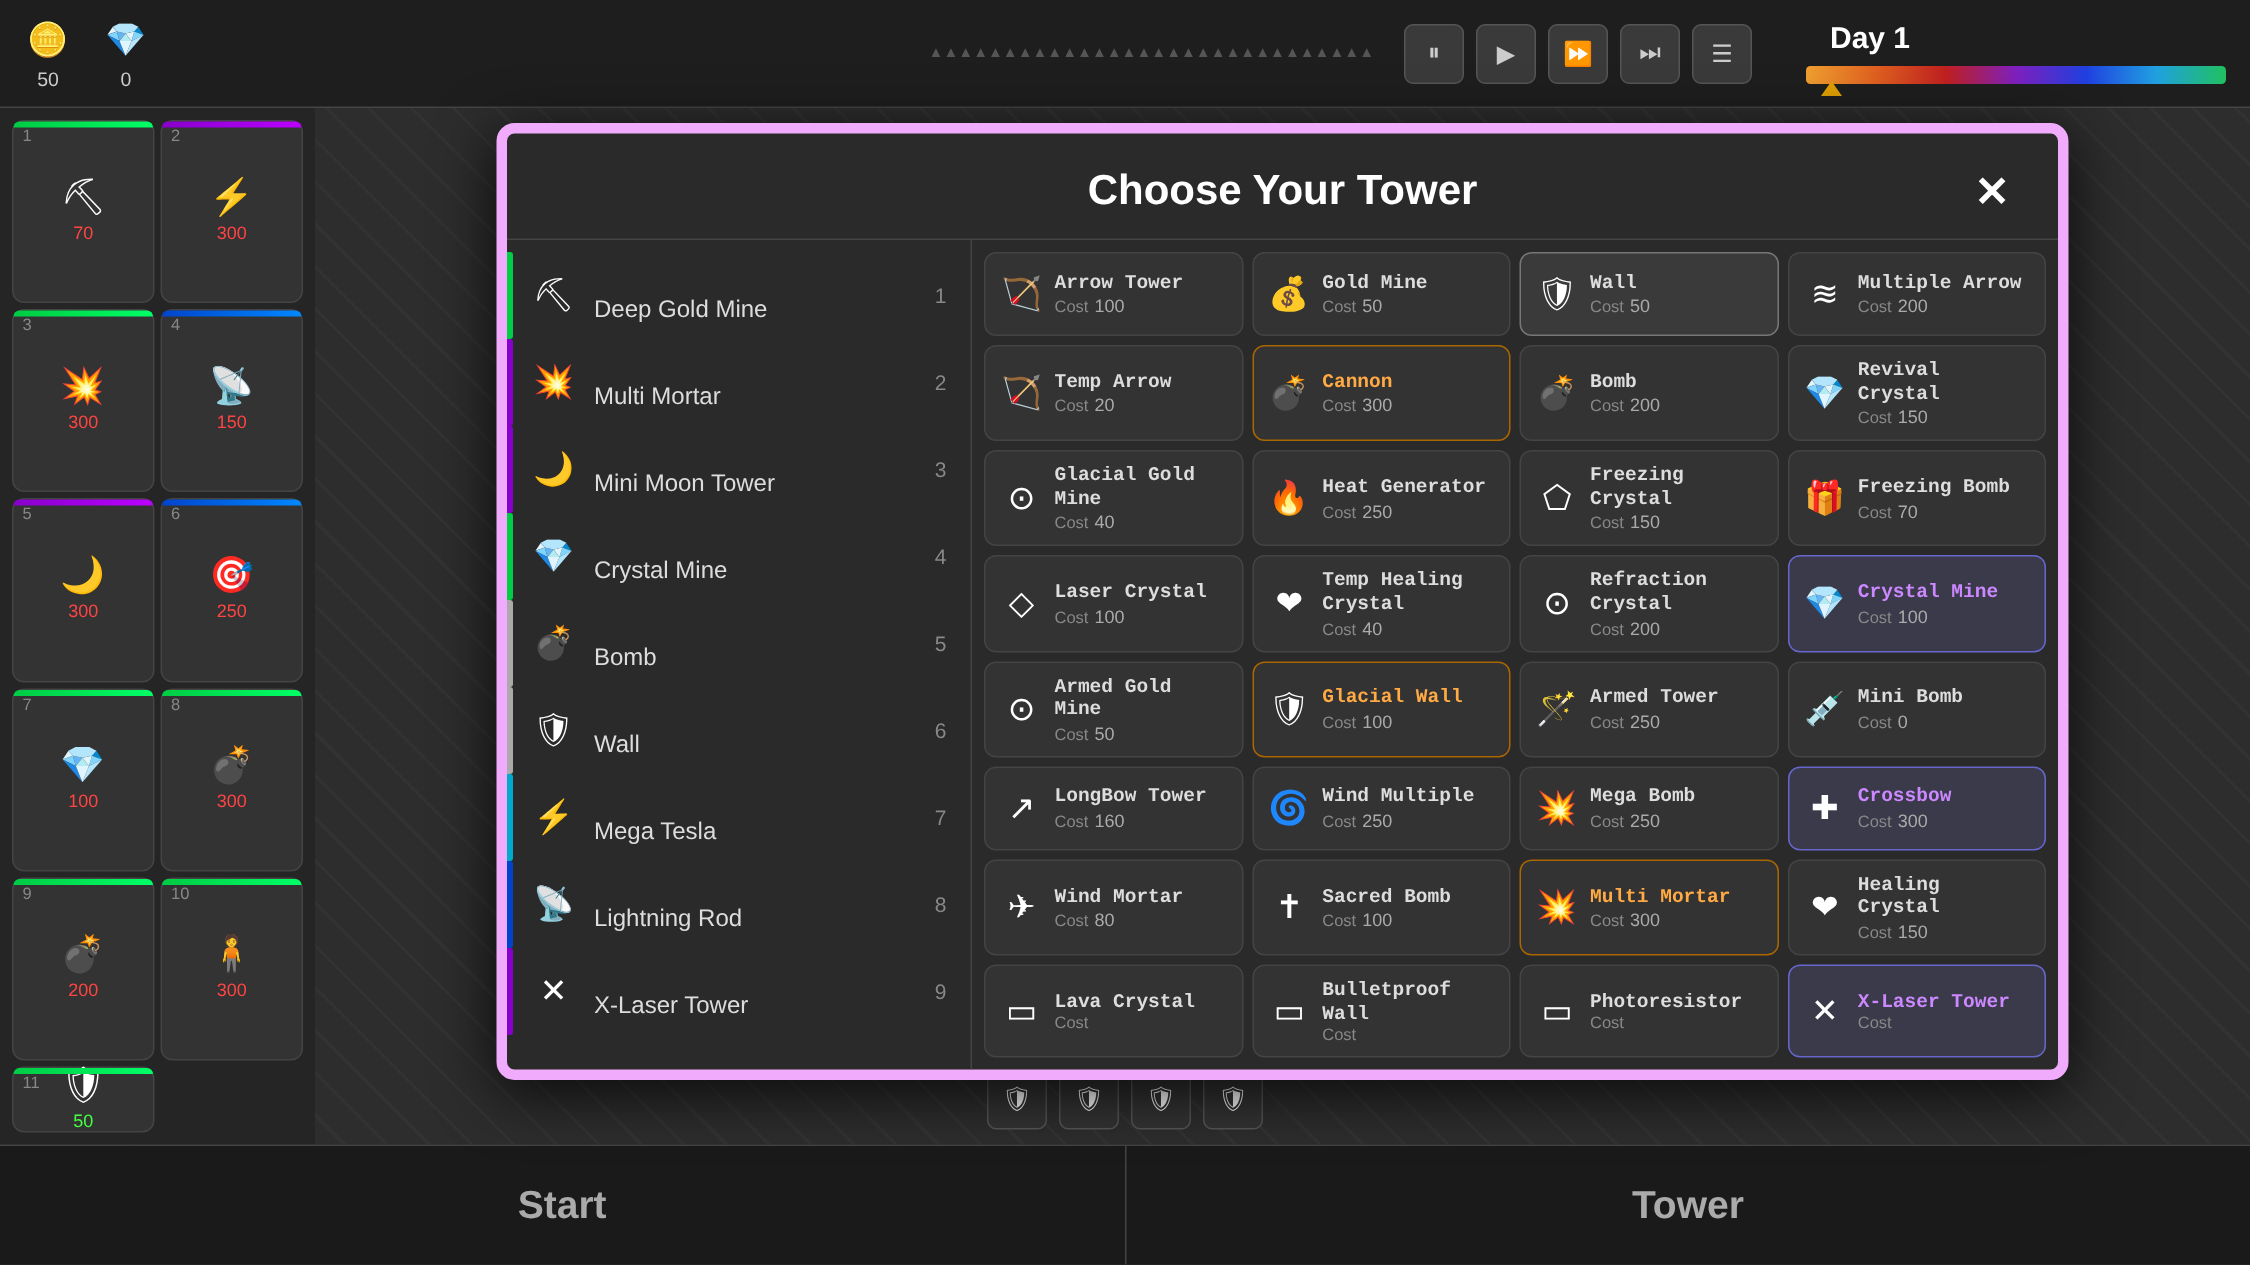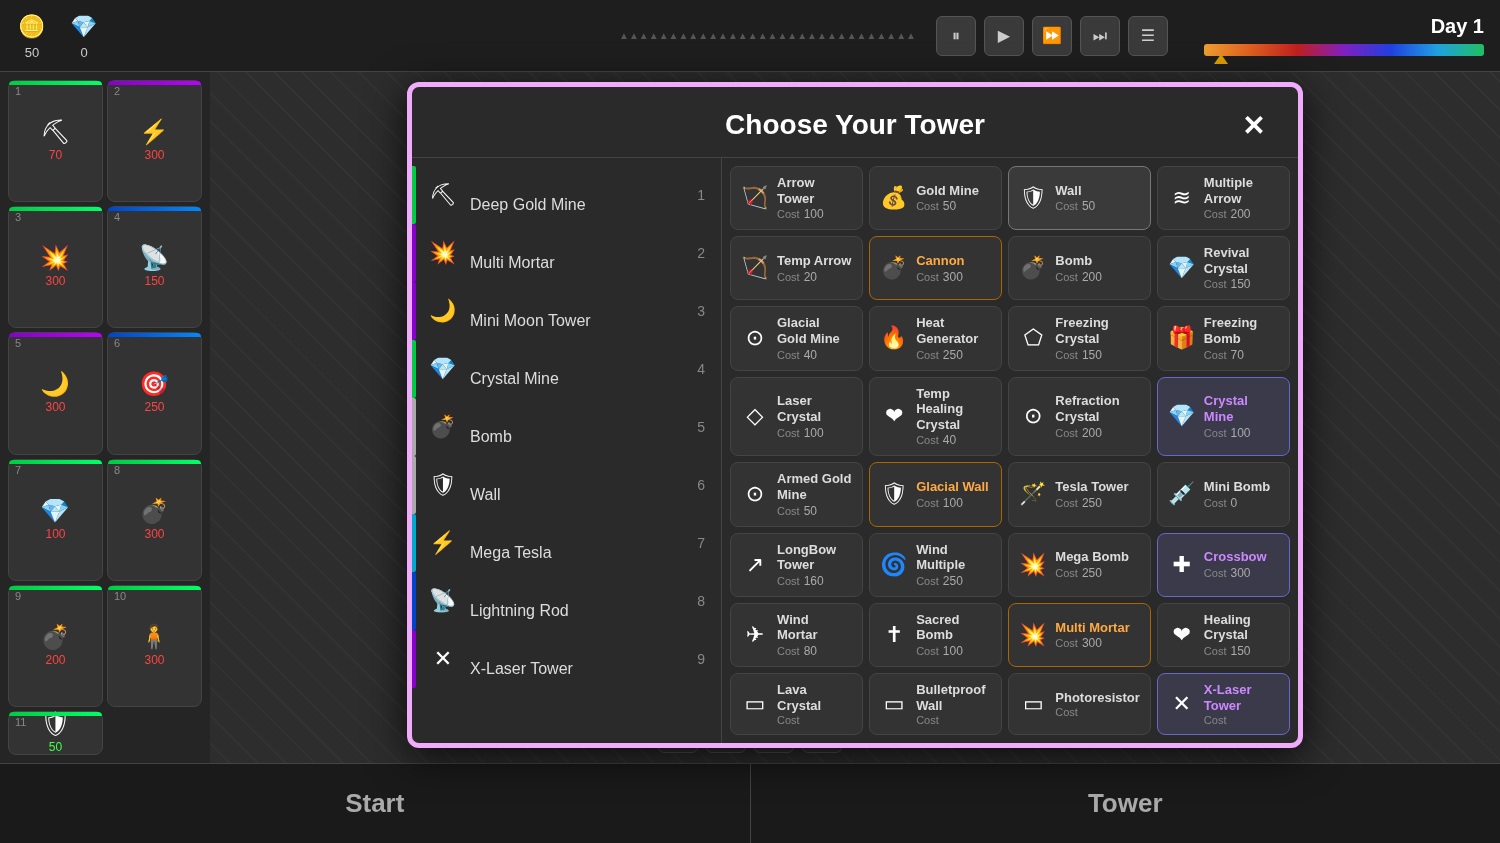--- a/index.html
+++ b/index.html
@@ -226,23 +226,23 @@
       top: 72px; left: 210px; right: 0; bottom: 80px;
       display: flex;
       align-items: flex-start;
       justify-content: center;
       padding-top: 10px;
       z-index: 20;
     }
 
     .modal {
       background: #2a2a2a;
-      border: 5px solid #f0abfc;
+      border: 7px solid #f0abfc;
       border-radius: 12px;
-      width: 896px;
+      width: 1048px;
       max-height: 680px;
       display: flex;
       flex-direction: column;
       box-shadow: 0 8px 40px rgba(0,0,0,0.8);
     }
 
     .modal-header {
       display: flex;
       align-items: center;
       justify-content: space-between;
@@ -361,20 +361,21 @@
       display: flex;
       flex-direction: column;
       gap: 1px;
     }
 
     .card-name {
       font-size: 13px;
       font-weight: 600;
       color: #ddd;
       line-height: 1.2;
+      font-family: Liberation Mono, monospace;
     }
 
     .card-name.highlight { color: #cc88ff; }
     .card-name.highlight2 { color: #ffaa44; }
 
     .card-cost-row {
       display: flex;
       gap: 4px;
       align-items: baseline;
       font-size: 11px;
@@ -409,21 +410,21 @@
   </div>
 
   <div class="top-controls">
     <div class="ctrl-btn">⏸</div>
     <div class="ctrl-btn">▶</div>
     <div class="ctrl-btn">⏩</div>
     <div class="ctrl-btn">⏭</div>
     <div class="ctrl-btn">☰</div>
   </div>
 
-  <div style="display:flex;flex-direction:column;align-items:flex-end;gap:6px;margin-left:16px;">
+  <div style="display:flex;flex-direction:column;align-items:flex-start;gap:6px;margin-left:16px;">
     <div class="day-display">Day 1</div>
     <div class="day-progress-bar">
       <div class="day-progress-indicator"></div>
     </div>
   </div>
 </div>
 
 <div class="left-sidebar">
 
   <div class="sidebar-tower-slot">
@@ -776,21 +777,21 @@
             <div class="card-cost-row">
               <span>Cost</span>
               <span class="card-cost-val">100</span>
             </div>
           </div>
         </div>
 
         <div class="tower-card">
           <div class="card-icon">🪄</div>
           <div class="card-info">
-            <div class="card-name">Tesla Tower</div>
+            <div class="card-name">Armed Tower</div>
             <div class="card-cost-row">
               <span>Cost</span>
               <span class="card-cost-val">250</span>
             </div>
           </div>
         </div>
 
         <div class="tower-card">
           <div class="card-icon">💉</div>
           <div class="card-info">

